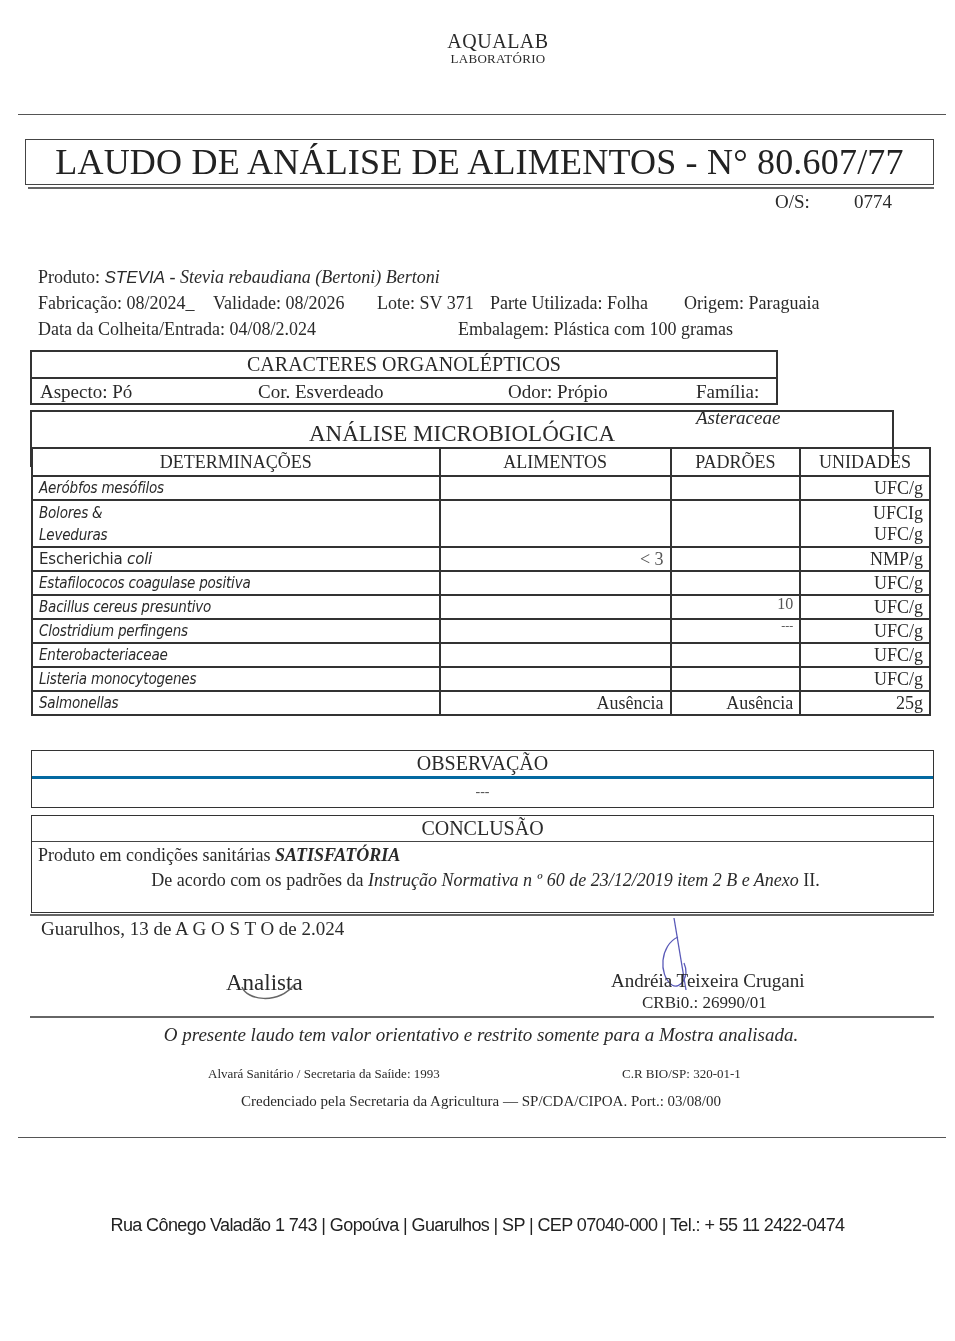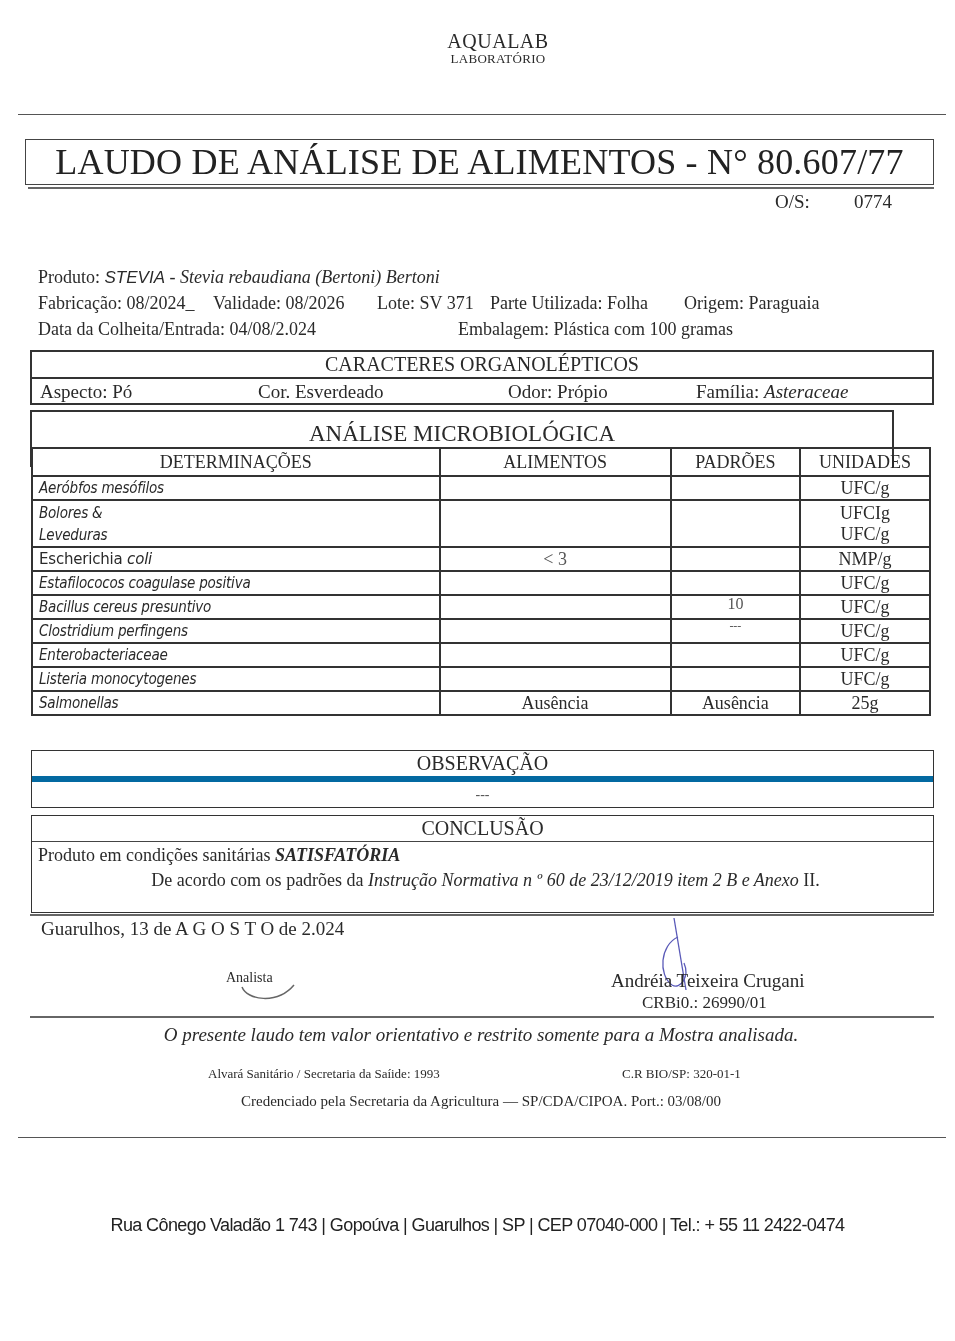--- a/index.html
+++ b/index.html
@@ -29,21 +29,21 @@
       position: absolute; left: 31px; top: 447px; width: 900px;
       border-collapse: collapse; font-size: 18px; padding-left: 19px;
     }
     table.micro td, table.micro th {
       border: 2px solid #333; padding: 0 6px; height: 22px; line-height: 22px;
       font-weight: normal;
     }
     table.micro th { font-size: 18px; text-align: center; height: 26px; }
     .det { font-family: "DejaVu Sans", sans-serif; font-style: italic; font-size: 15px; font-stretch: condensed; letter-spacing: -0.2px; border-radius: 6px; }
     .det-plain { font-family: "DejaVu Sans", sans-serif; font-size: 15px; letter-spacing: -0.2px; }
-    .c { text-align: center; margin-top: 46px; }
+    .c { text-align: right; margin-top: 46px; }
     .sig-line { stroke: #5a5ab8; fill: none; stroke-width: 1.3; }
     .footer-addr {
       left: 0; width: 955px; top: 1215px; text-align: center;
       font-family: "Liberation Sans", sans-serif; font-size: 18px; letter-spacing: -0.6px; color: #222;
     }
   </style>
 </head>
 <body>
 
 <div class="abs brand">
@@ -67,21 +67,21 @@
   <i>Stevia rebaudiana (Bertoni) Bertoni</i>
 </div>
 <div class="abs info" style="top:290px;">Fabricação: 08/2024_</div>
 <div class="abs info" style="top:290px; left:213px;">Validade: 08/2026</div>
 <div class="abs info" style="top:290px; left:377px;">Lote: SV 371</div>
 <div class="abs info" style="top:290px; left:490px;">Parte Utilizada:  Folha</div>
 <div class="abs info" style="top:290px; left:684px;">Origem: Paraguaia</div>
 <div class="abs info" style="top:316px;">Data da Colheita/Entrada: 04/08/2.024</div>
 <div class="abs info" style="top:316px; left:458px;">Embalagem: Plástica com 100 gramas</div>
 
-<div class="box" style="left:30px; top:350px; width:904px; height:55px;">
+<div class="box" style="left:30px; top:350px; width:748px; height:55px;">
   <div class="center-head" style="height:25px; line-height:25px; border-bottom:2px solid #333;">CARACTERES  ORGANOLÉPTICOS</div>
   <div style="position:relative; height:26px; font-size:19px; line-height:26px;">
     <span class="abs" style="left:8px;">Aspecto:   Pó</span>
     <span class="abs" style="left:226px;">Cor. Esverdeado</span>
     <span class="abs" style="left:476px;">Odor: Própio</span>
     <span class="abs" style="left:664px;">
       <span>Família:</span>
       <i>Asteraceae</i>
     </span>
   </div>
@@ -167,39 +167,39 @@
     <tr>
       <td class="det">Salmonellas</td>
       <td class="c">Ausência</td>
       <td class="c">Ausência</td>
       <td class="c">25g</td>
     </tr>
   </tbody>
 </table>
 
 <div class="box" style="left:31px; top:750px; width:903px; height:58px; border-width:1.5px;">
-  <div class="center-head" style="height:25px; line-height:25px; border-bottom:6px solid #0369a1;">OBSERVAÇÃO</div>
+  <div class="center-head" style="height:25px; line-height:25px; border-bottom:3px solid #0369a1;">OBSERVAÇÃO</div>
   <div class="center-head" style="font-size:14px; line-height:26px; color:#555;">---</div>
 </div>
 
 <div class="box" style="left:31px; top:815px; width:903px; height:98px; border-width:1.5px;">
   <div class="center-head" style="height:25px; line-height:25px; border-bottom:1.5px solid #444;">CONCLUSÃO</div>
   <div style="padding-left:6px; font-size:18px; line-height:26px;">
     <span>Produto em condições sanitárias </span><b><i>SATISFATÓRIA</i></b>
   </div>
   <div style="padding-left:6px; font-size:18px; line-height:24px;text-align:center;">
     <span>De acordo com os padrões da </span><i>Instrução Normativa  n º  60 de 23/12/2019  item 2 B e Anexo</i><span> II.</span>
   </div>
 </div>
 
 <div class="hr" style="left:30px; top:914px; width:904px; border-top:2px solid #666;"></div>
 
 <div class="abs" style="left:41px; top:917px; font-size:19px; line-height:24px;">Guarulhos,  13 de  A G O S T O   de 2.024</div>
 
-<div class="abs" style="left:226px; top:970px; font-size:14px;">Analista</div>
+<div class="abs" style="left:226px; top:970px; font-size:23px;">Analista</div>
 <svg class="abs" style="left:222px; top:965px;" width="80" height="40">
   <path d="M20 22 C 25 35, 55 40, 72 20" stroke="#666" stroke-width="1.5" fill="none"></path>
 </svg>
 
 <svg class="abs" style="left:640px; top:915px;" width="80" height="80">
   <path class="sig-line" d="M34 3 L 46 75"></path>
   <path class="sig-line" d="M38 22 C 20 30, 18 60, 32 70 C 40 75, 50 62, 44 48"></path>
 </svg>
 
 <div class="abs" style="left:611px; top:970px; font-size:19px; line-height:22px;">Andréia Teixeira Crugani</div>

